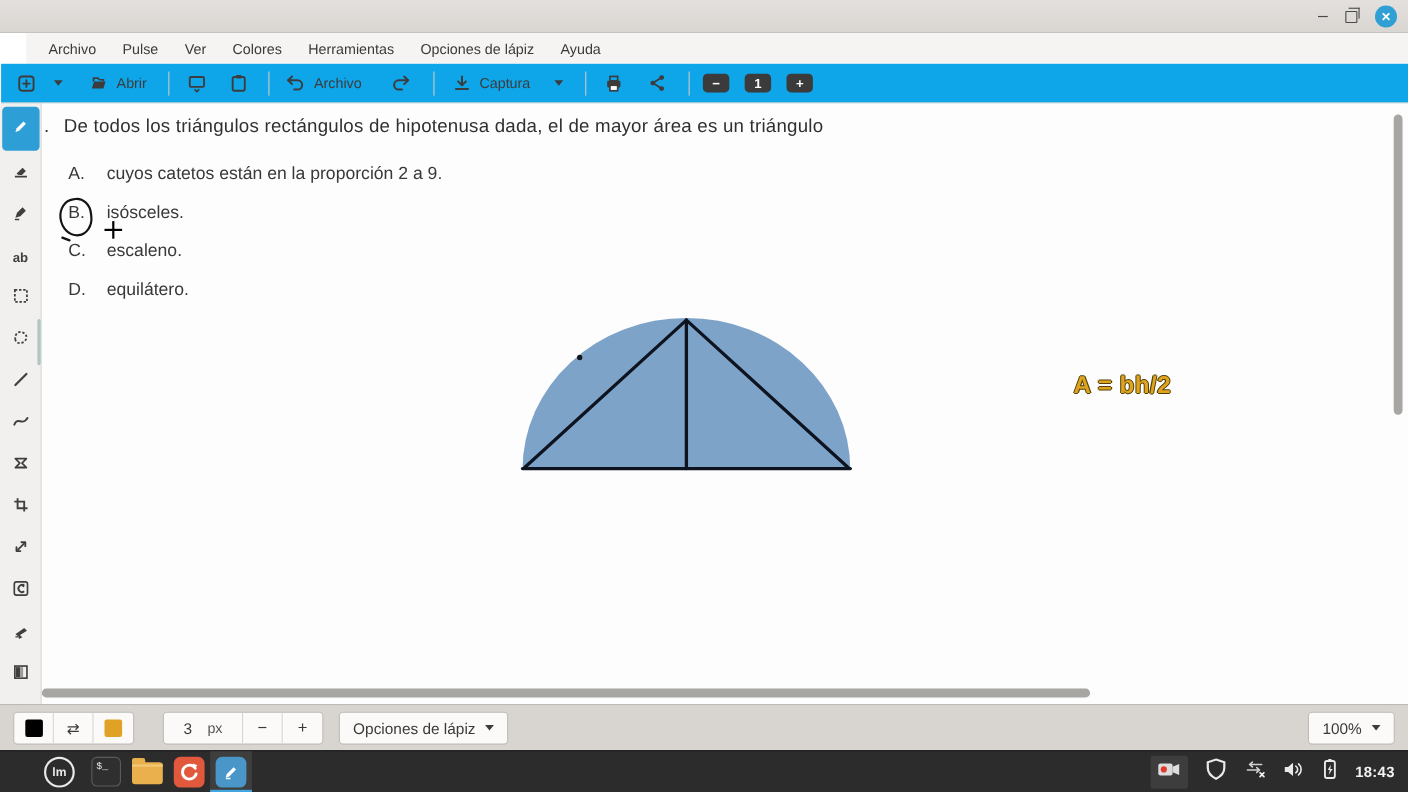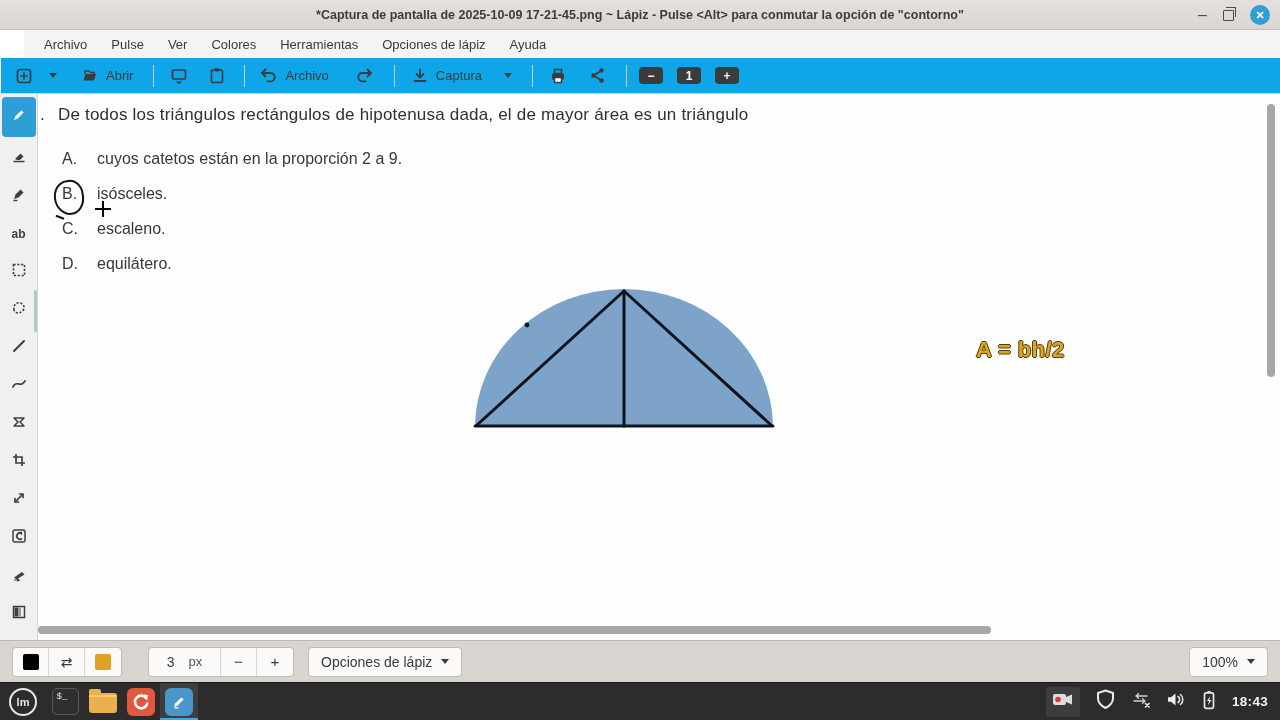--- a/index.html
+++ b/index.html
@@ -87,21 +87,21 @@
   .size-display { min-width:72px; gap:14px; font-size:14px; }
   .size-display .unit { color:#555; font-size:13px; }
   .btn-dd { display:flex; align-items:center; gap:9px; height:30px; padding:0 12px;
     background:#fbfaf9; border:1px solid #bfbcb8; border-radius:4px; font-size:14px; color:#3a3a3a;
     font-family:inherit; }
   .gap1 { width:26px; } .gap2 { width:14px; }
   .spacer { flex:1; }
 
   
   .taskbar { position:absolute; left:0; top:682px; width:1280px; height:38px; background:#2c2c2c;
-    border-top:1px solid #1b1b1b; display:flex; align-items:center; }
+    border-top:1px solid #1b1b1b; display:flex; align-items:center;padding-left:31px; }
   .mint-btn { width:46px; height:38px; display:flex; align-items:center; justify-content:center; }
   .mint-logo { width:28px; height:28px; border:2.5px solid #e9e8e6; border-radius:50%;
     display:flex; align-items:center; justify-content:center; color:#e9e8e6; font-size:11px; font-weight:bold; }
   .task-app { width:38px; height:38px; display:flex; align-items:center; justify-content:center; position:relative; }
   .task-app.active { background:#3e3e3e; }
   .task-app.active::after { content:""; position:absolute; left:0; bottom:0; width:38px; height:3px; background:#42a7e0; }
   .term-tile { width:27px; height:27px; background:#2f2f2f; border:1px solid #5a5a5a; border-radius:5px;
     color:#e8e8e8; font-family:"Liberation Mono", monospace; font-size:9px; padding:3px 0 0 4px; }
   .folder-tile { width:28px; height:20px; background:#e9b04d; border-radius:2px 3px 3px 3px; position:relative; margin-top:3px; }
   .folder-tile::before { content:""; position:absolute; left:0; top:-4px; width:12px; height:5px;
@@ -112,21 +112,20 @@
   .tray { margin-left:auto; display:flex; align-items:center; gap:15px; padding-right:12px; }
   .rec-tile { width:34px; height:30px; background:#3d3d3d; border-radius:2px; display:flex; align-items:center; justify-content:center; }
   .clock { color:#f2f2f2; font-size:13.5px; font-weight:bold; letter-spacing:.3px; }
 </style>
 </head>
 <body>
 
 <div class="app">
 
   <div class="titlebar">
-    <div class="title-text">*Captura de pantalla de 2025-10-09 17-21-45.png ~ Lápiz - Pulse &lt;Alt&gt; para conmutar la opción de "contorno"</div>
     <div class="win-controls">
       <span class="win-min">–</span>
       <span class="win-max"></span>
       <span class="win-close">✕</span>
     </div>
   </div>
 
   <div class="menubar">
     <span class="menu-item">Archivo</span>
     <span class="menu-item">Pulse</span>

